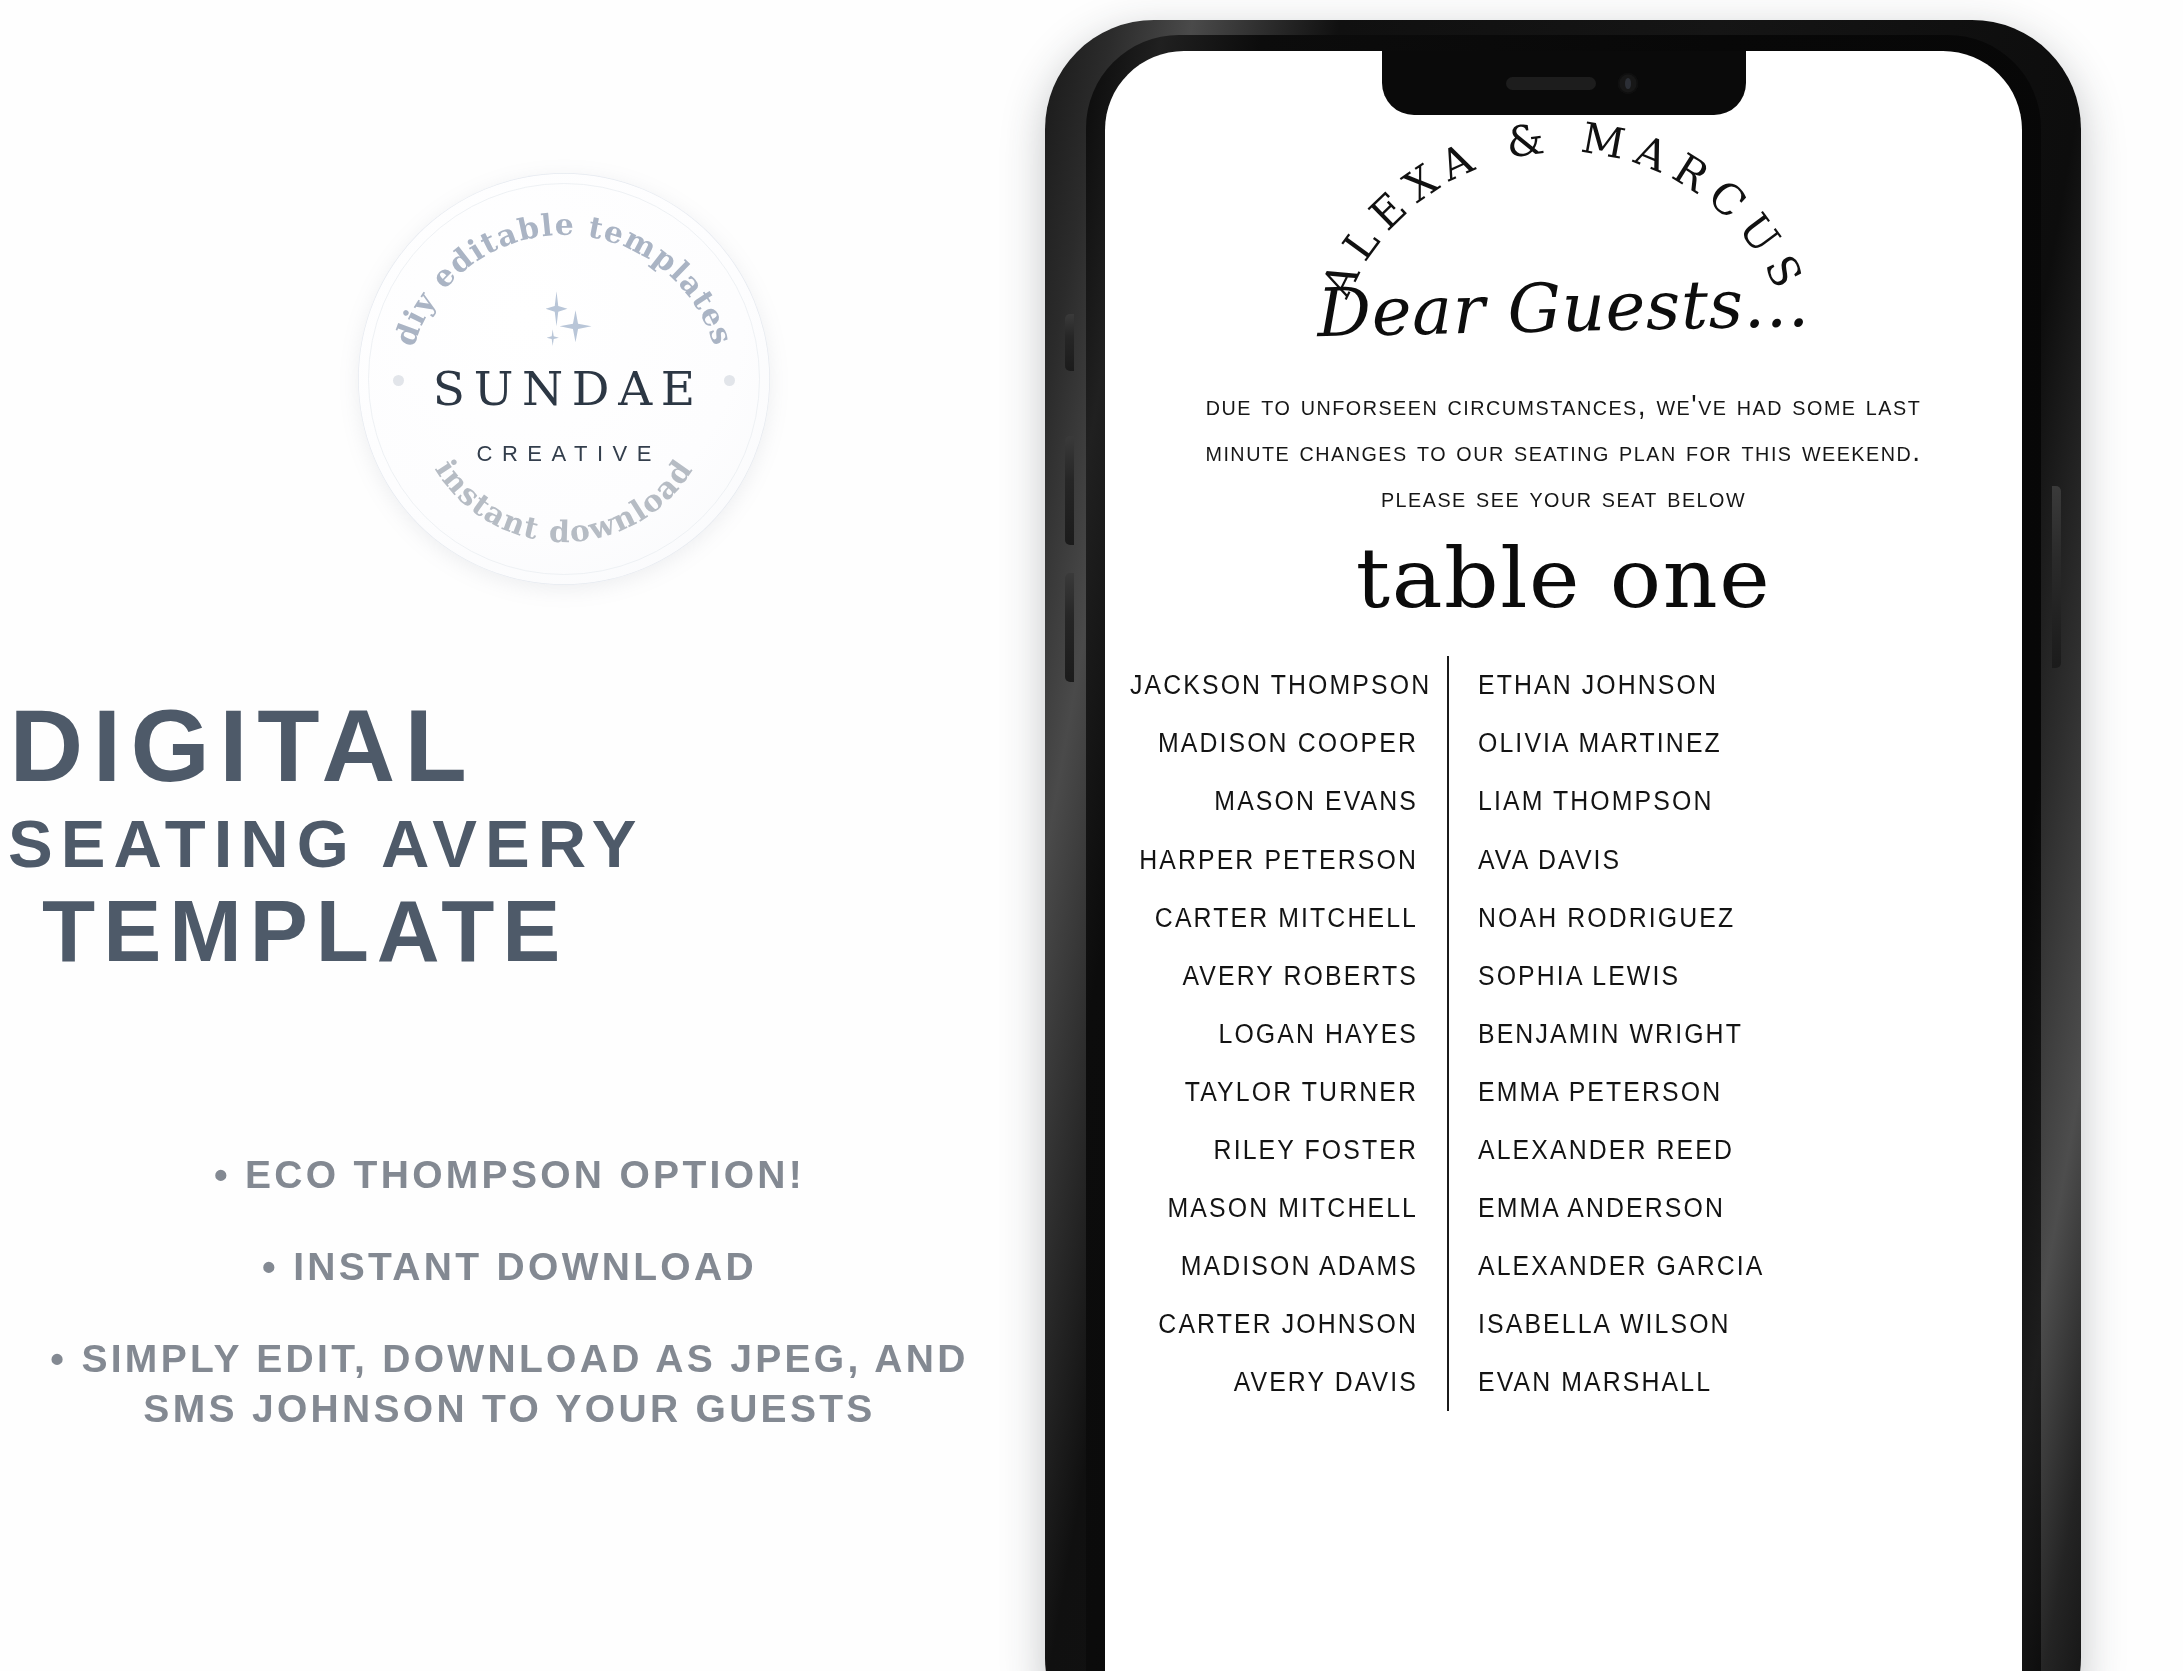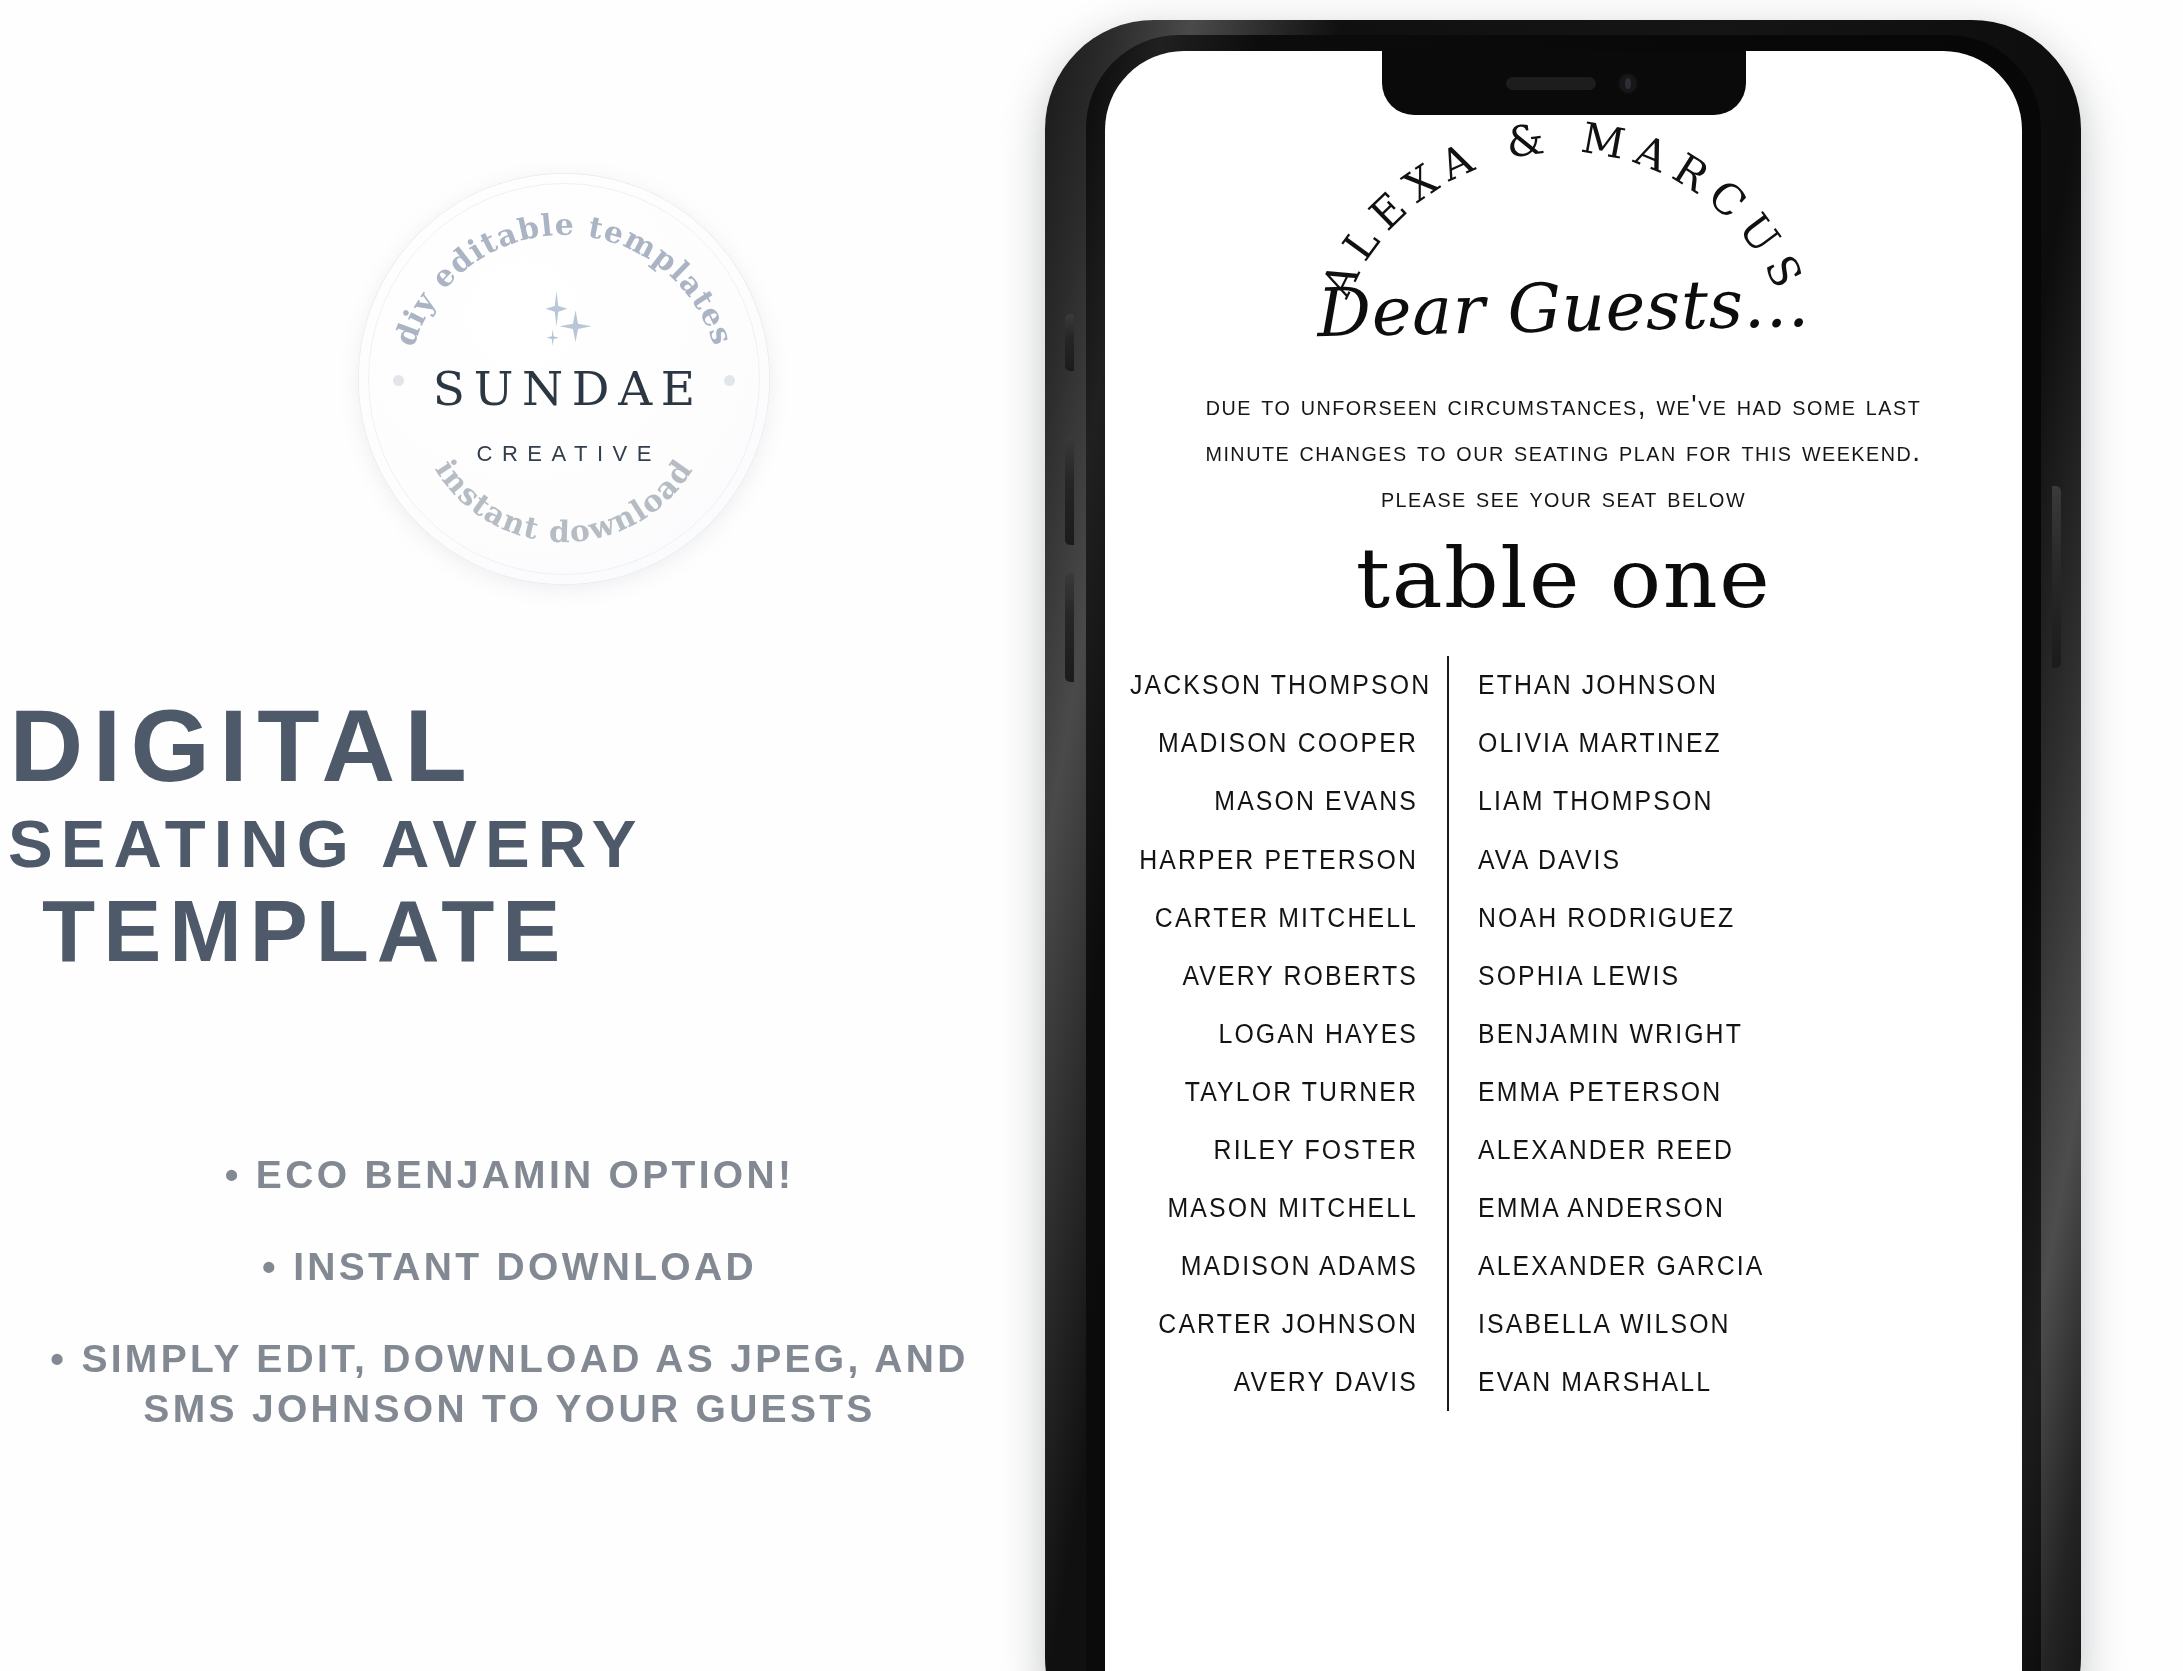--- a/index.html
+++ b/index.html
@@ -376,21 +376,21 @@
     </div>
   </div>
 
   <div id="headline-block">
     <div id="headline-digital">DIGITAL</div>
     <div id="headline-seating">SEATING AVERY</div>
     <div id="headline-template">TEMPLATE</div>
   </div>
 
   <div id="bullet-list">
-    <div class="bullet-item" id="bullet-0">• ECO BENJAMIN OPTION!</div>
+    <div class="bullet-item" id="bullet-0">• ECO THOMPSON OPTION!</div>
     <div class="bullet-item" id="bullet-1">• INSTANT DOWNLOAD</div>
     <div class="bullet-item" id="bullet-2">• SIMPLY EDIT, DOWNLOAD AS JPEG, AND SMS JOHNSON TO YOUR GUESTS</div>
   </div>
 </div>
 
 <div id="phone">
   <div id="phone-outer">
     <div id="phone-inner-rim"></div>
 
     <div class="side-btn" id="btn-mute"></div>

